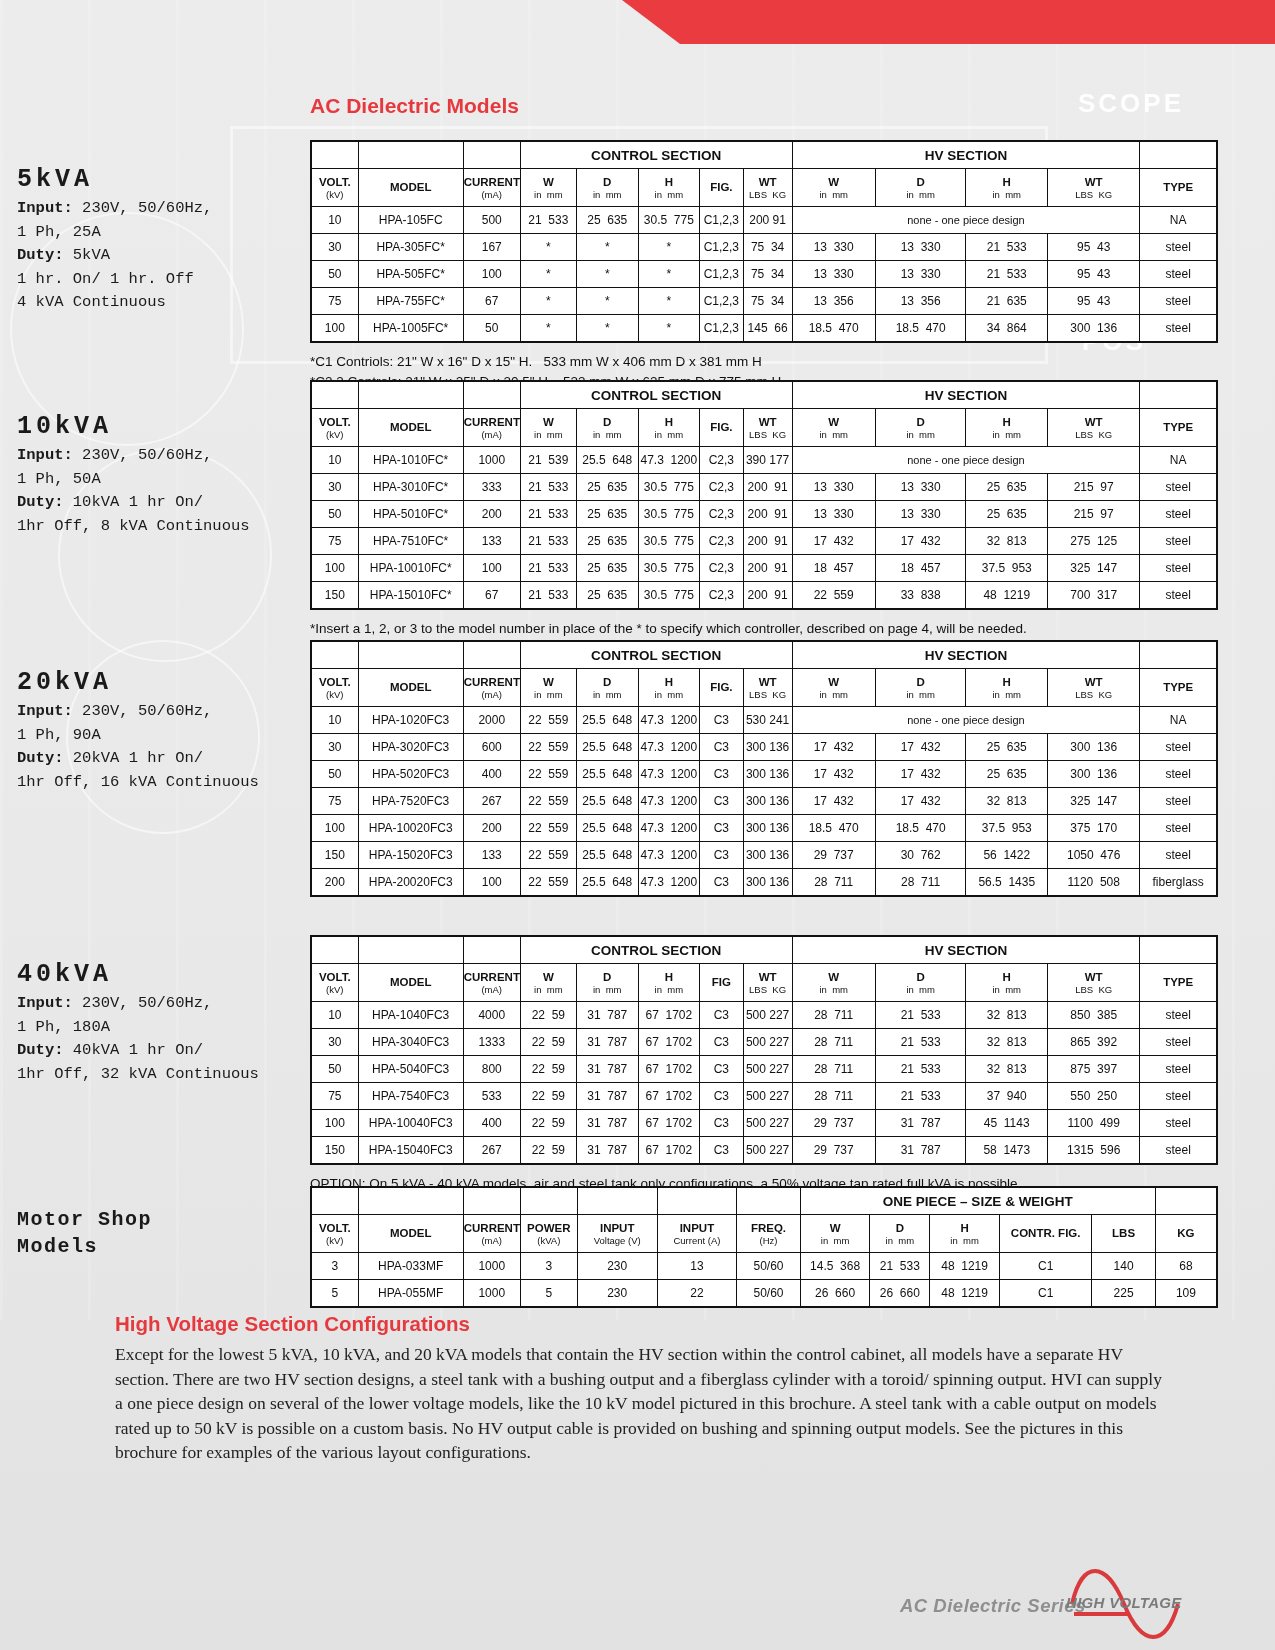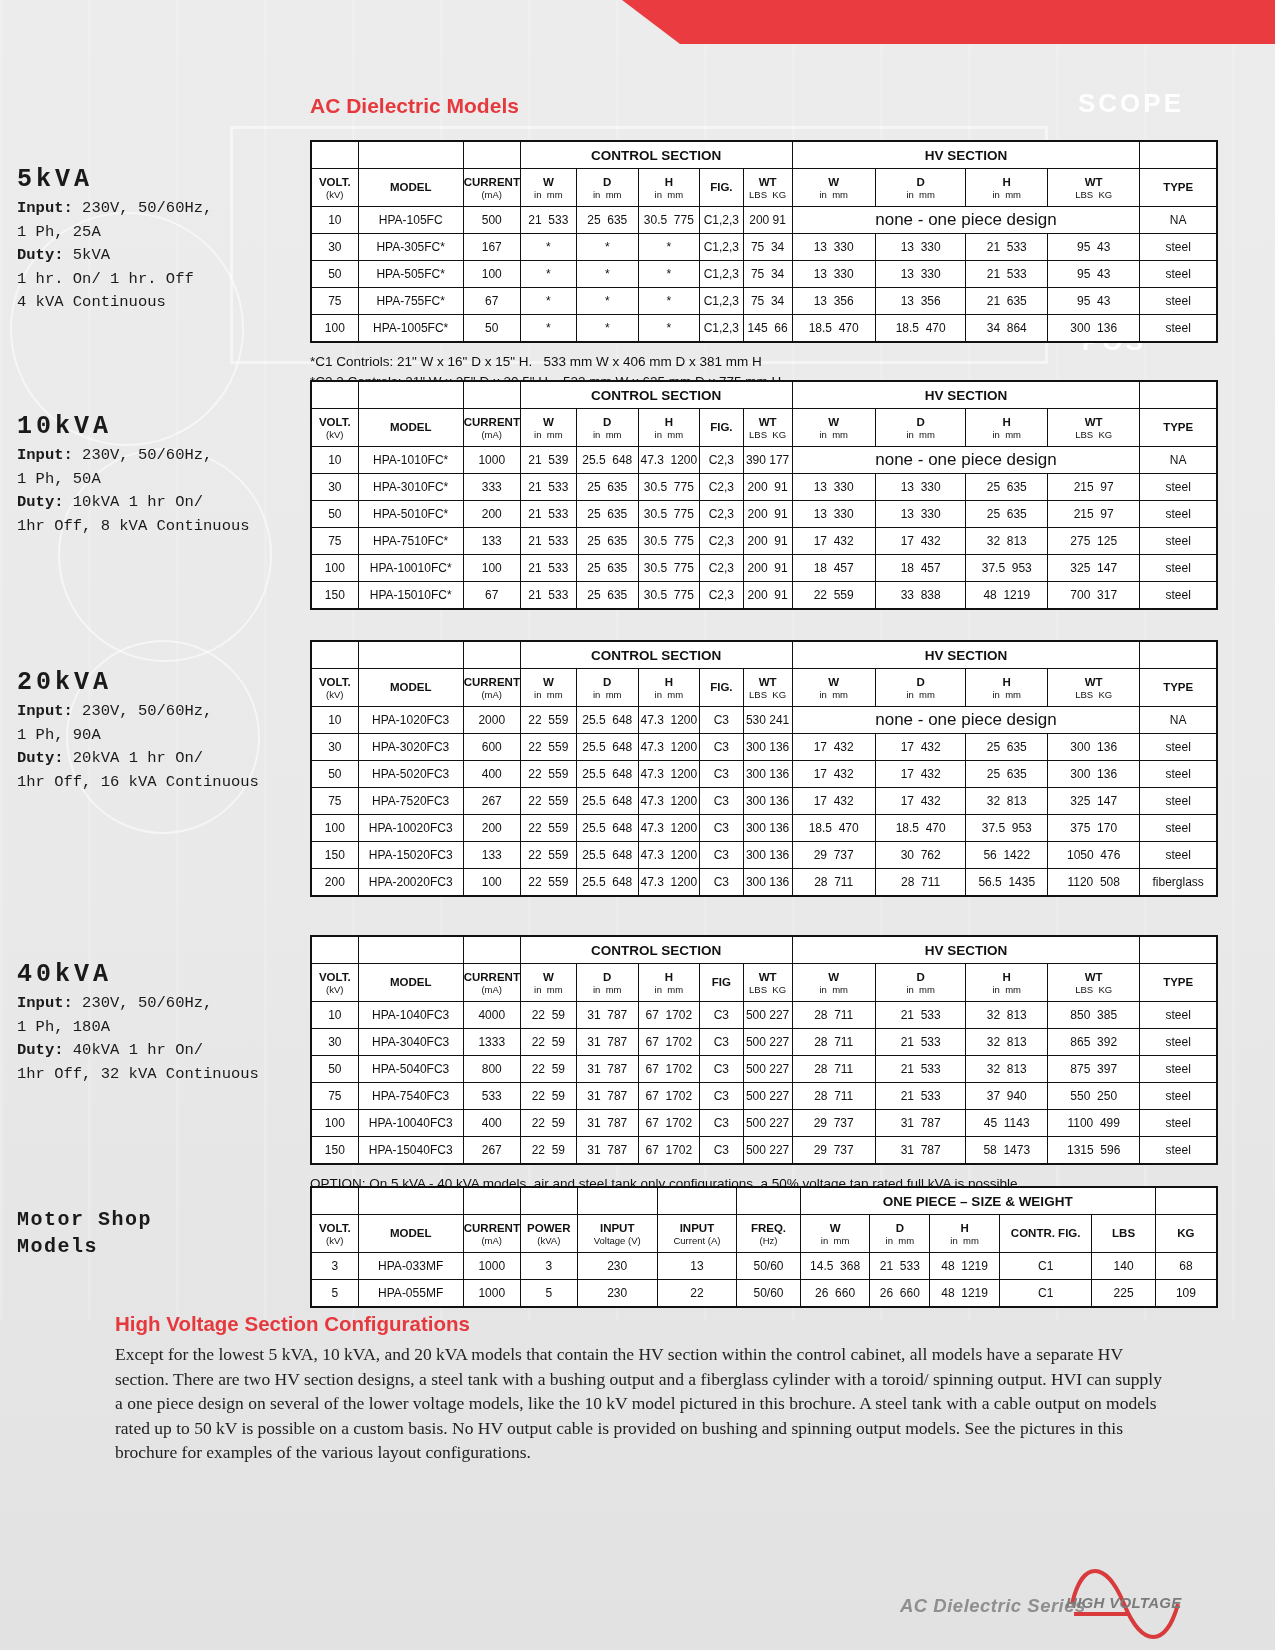--- a/index.html
+++ b/index.html
@@ -27,21 +27,21 @@
   .lbl-lines b{font-weight:bold;}
   
   .tsec{position:absolute;left:310px;width:908px;}
   table.dtable{border-collapse:collapse;width:100%;table-layout:fixed;background:#fff;border:2.5px solid #111;}
   .dtable th,.dtable td{border:1.5px solid #111;text-align:center;padding:0;overflow:hidden;}
   .dtable th.group{height:26px;font-size:13.5px;font-weight:bold;}
   .dtable th.colhead{height:37px;font-weight:bold;vertical-align:middle;}
   .dtable th.colhead .t{font-size:11.5px;line-height:13px;white-space:pre;}
   .dtable th.colhead .s{font-size:9.5px;font-weight:normal;line-height:11px;white-space:pre;}
   .dtable td{height:26px;font-size:12px;white-space:pre;}
-  .dtable td.merged{font-size:17px;}
+  .dtable td.merged{font-size:11px;}
   .notes{margin-top:9px;}
   .note-line{font-size:13.5px;line-height:20px;color:#111;white-space:pre-wrap;}
   
   .hv-heading{position:absolute;left:115px;top:1312px;margin:0;font-size:20.5px;font-weight:bold;color:#e6393e;}
   .hv-body{position:absolute;left:115px;top:1342px;width:1048px;margin:0;
         font-family:"Liberation Serif",serif;font-size:17.5px;line-height:24.5px;color:#222;}
   
   .series{position:absolute;left:900px;top:1595px;font-style:italic;font-weight:bold;
         font-size:18.5px;letter-spacing:.5px;color:#8f8f8f;}
   .logo{position:absolute;left:1064px;top:1556px;width:122px;height:92px;}
@@ -429,20 +429,23 @@
             <td>C2,3</td>
             <td>200  91</td>
             <td>22  559</td>
             <td>33  838</td>
             <td>48  1219</td>
             <td>700  317</td>
             <td>steel</td>
           </tr>
         </tbody>
       </table>
+    <div class="notes">
+        <div class="note-line">*Insert a 1, 2, or 3 to the model number in place of the * to specify which controller, described on page 4, will be needed.</div>
+      </div>
   </div>
 
   <div class="tsec" style="top:640px">
     <table class="dtable">
         <colgroup>
           <col style="width: 5.2%;">
           <col style="width: 11.6%;">
           <col style="width: 6.3%;">
           <col style="width: 6.2%;">
           <col style="width: 6.8%;">

